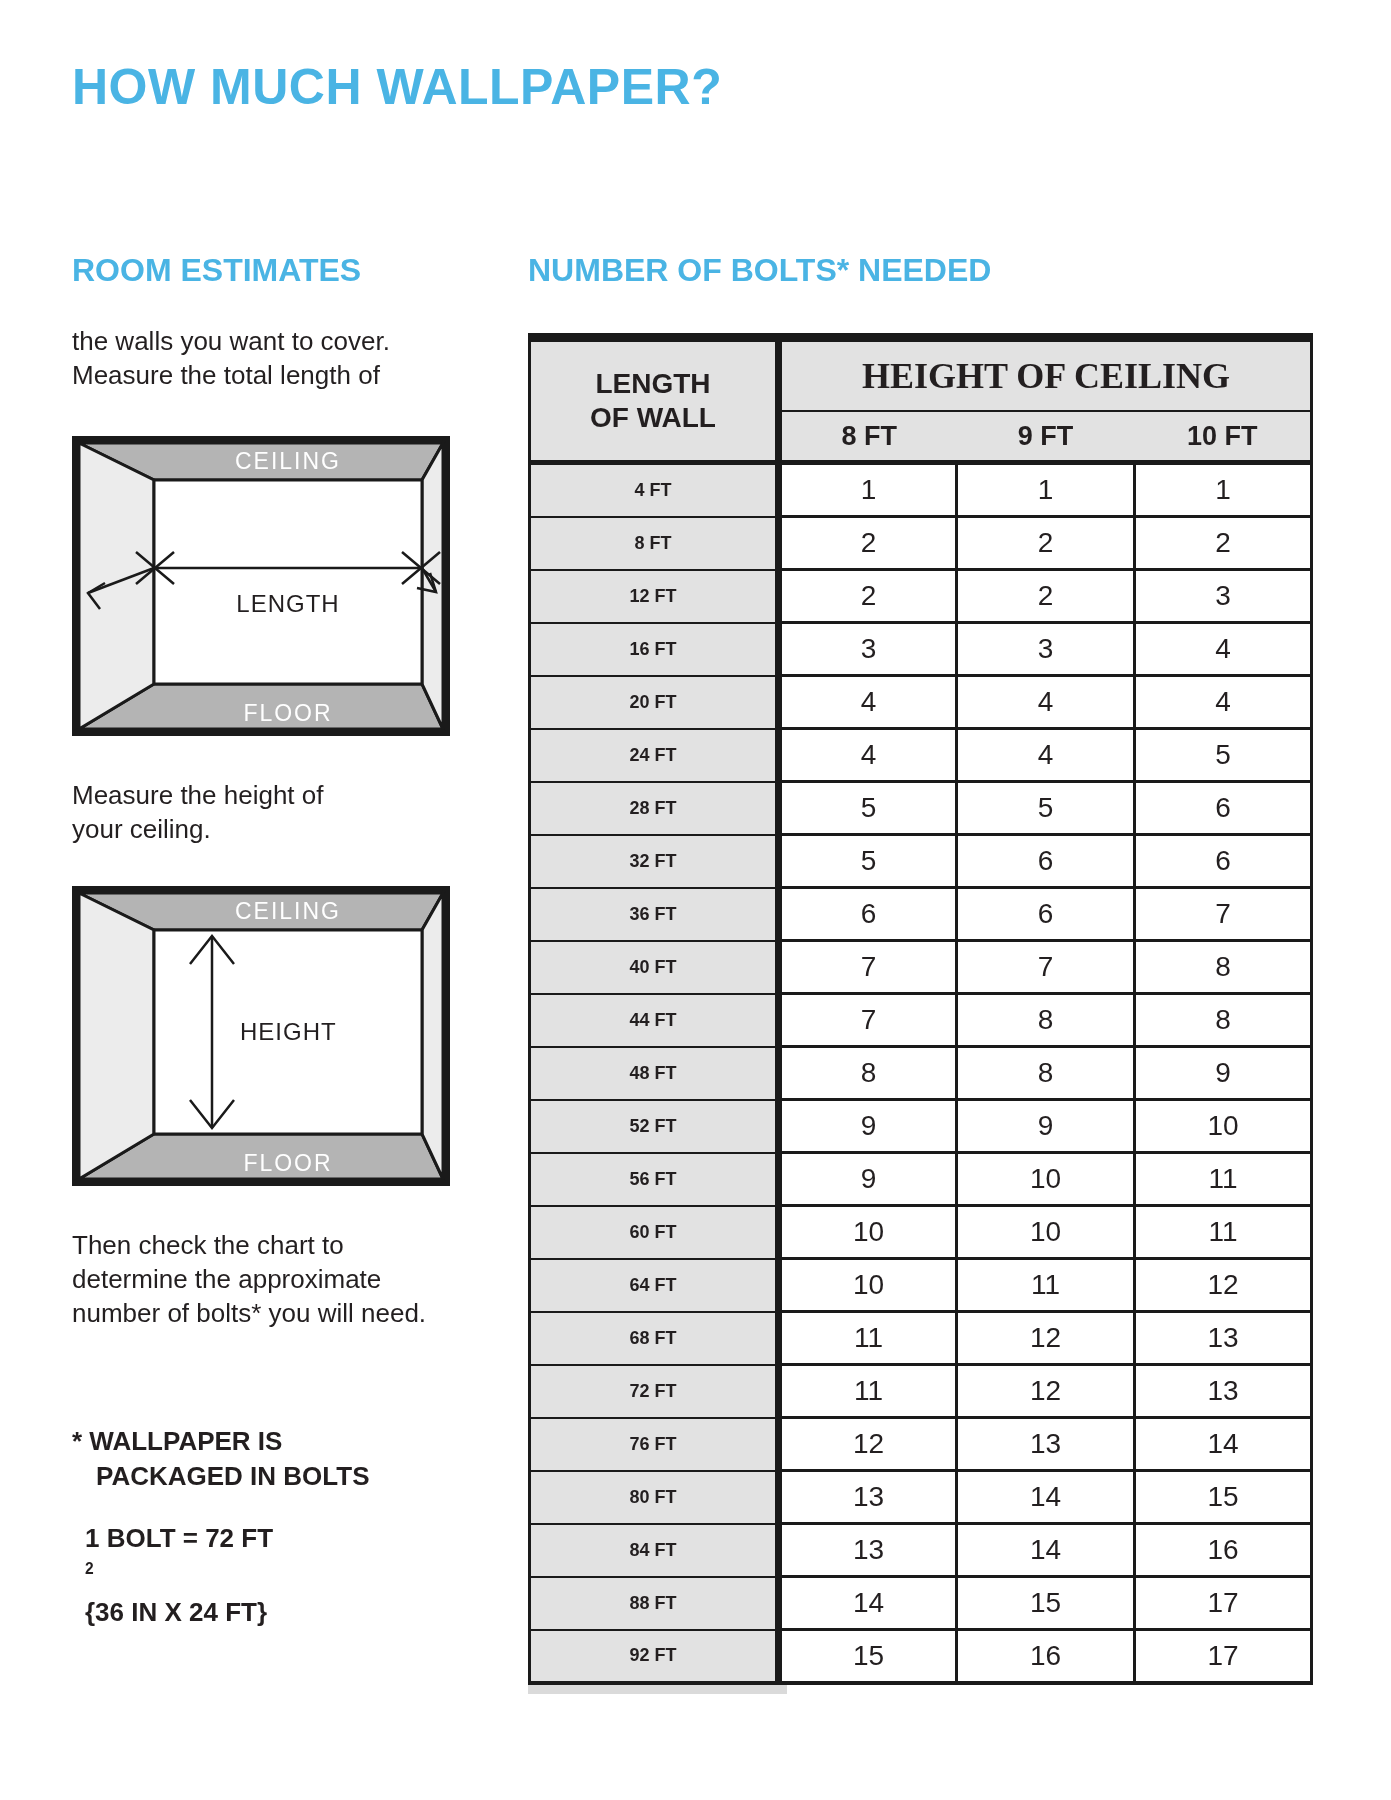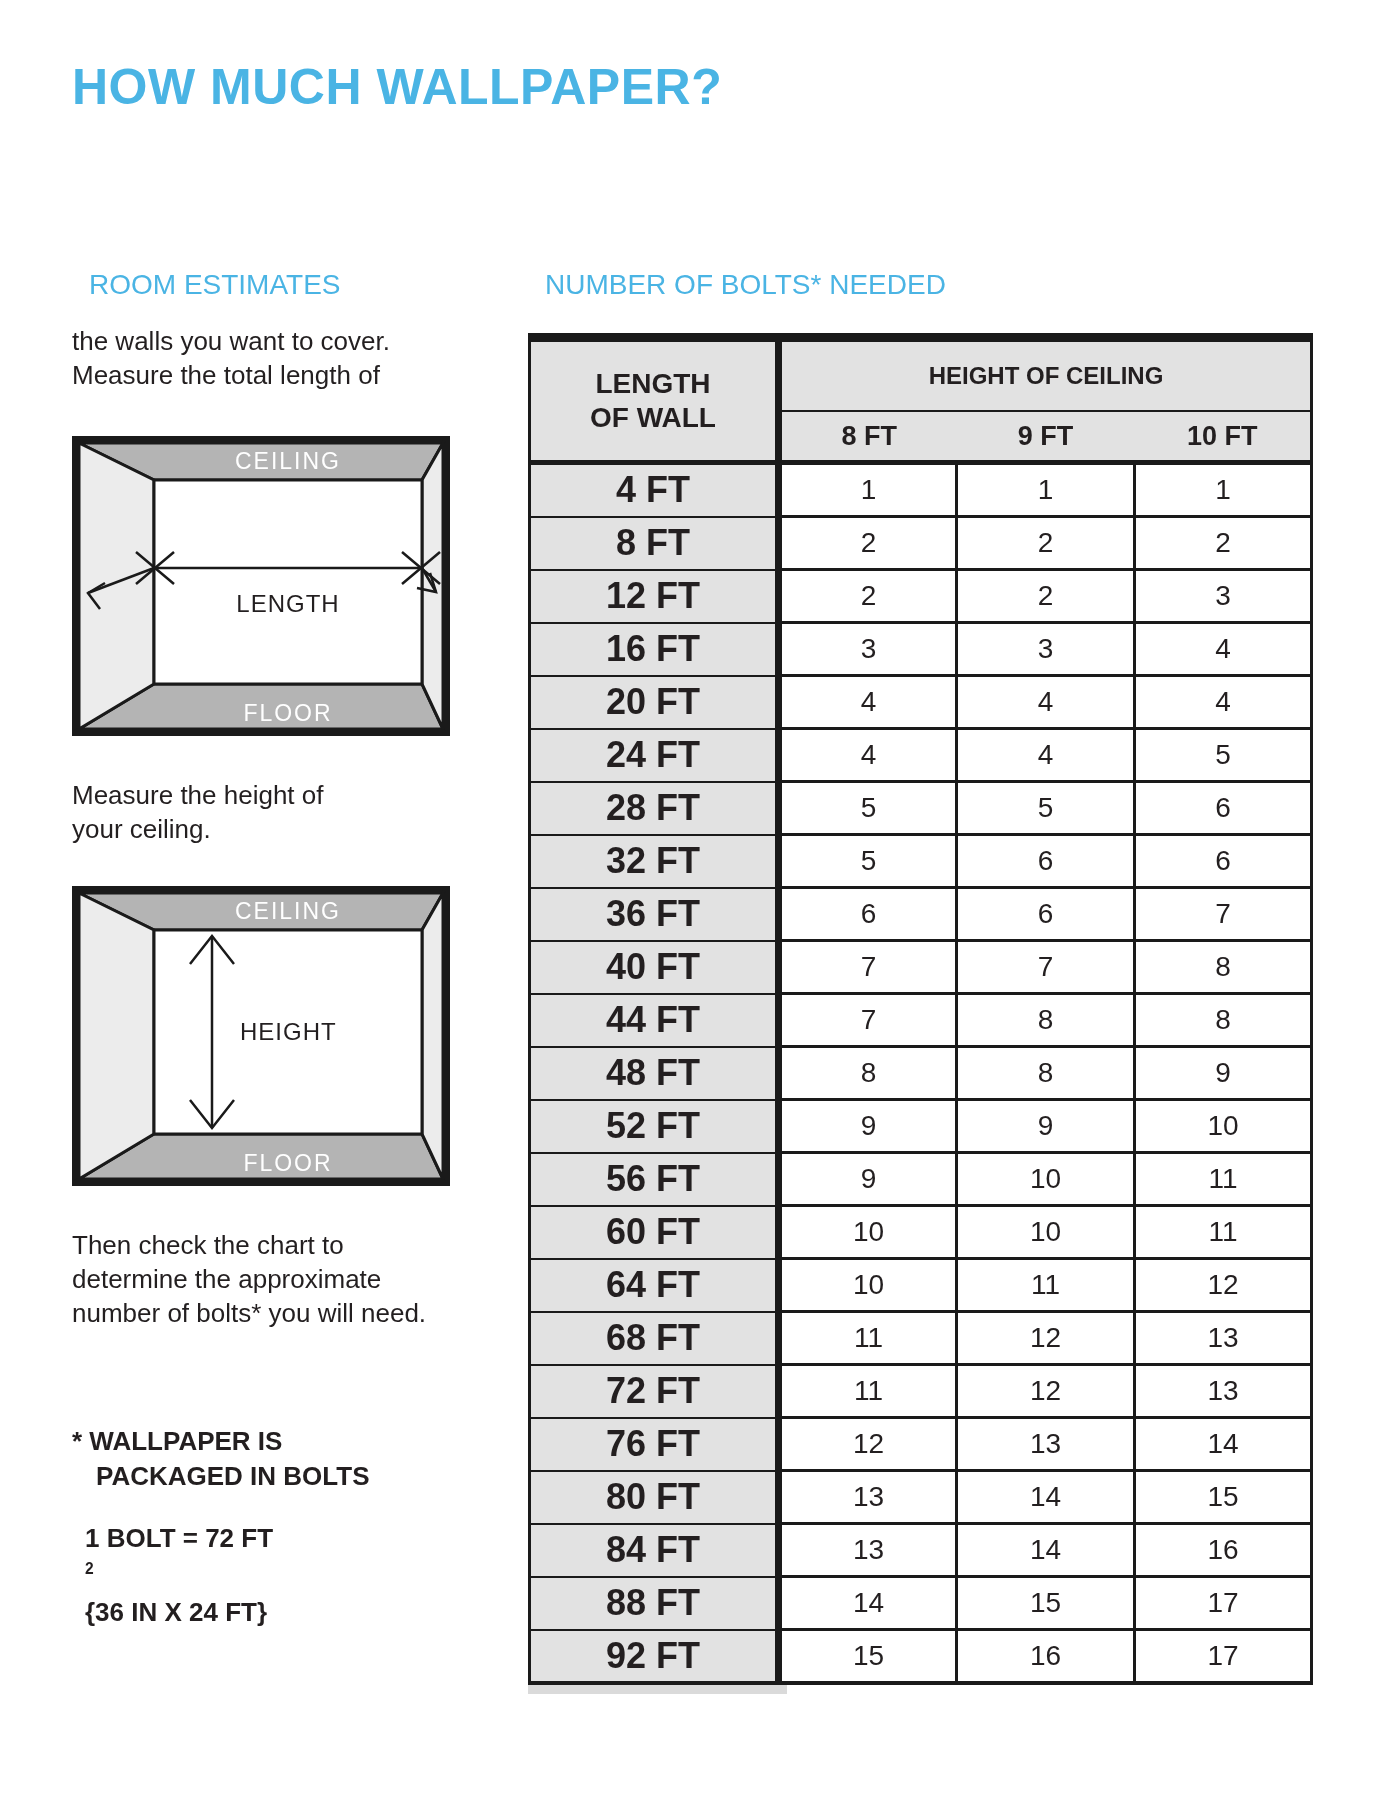--- a/index.html
+++ b/index.html
@@ -14,21 +14,21 @@
   .page{
     position:relative;width:1391px;height:1728px;background:#fff;
     font-family:"Liberation Sans","DejaVu Sans",sans-serif;color:var(--ink);
     overflow:hidden;
   }
   .title{
     position:absolute;left:72px;top:58px;margin:0;
     font-size:50px;font-weight:700;color:var(--blue);letter-spacing:0.5px;
   }
   .sec-heading{
-    position:absolute;margin:17px;font-size:28px;font-weight:400;color:var(--blue);
+    position:absolute;margin:0;font-size:32px;font-weight:700;color:var(--blue);
   }
   #room-heading{left:72px;top:252px;}
   #table-heading{left:528px;top:252px;width:782px;text-align:left;}
   .body-text{
     position:absolute;left:72px;margin:0;font-size:26px;line-height:34px;color:var(--ink);
   }
   .body-text span{display:block;}
   #para1{top:324px;}
   #para2{top:778px;}
   #para3{top:1228px;}
@@ -68,32 +68,32 @@
   table.bolts th,table.bolts td{padding:0;text-align:center;vertical-align:middle;}
   th.rowhead{
     background:var(--cellgray);
     border-right:7px solid var(--line);
     border-bottom:5px solid var(--line);
     font-size:28px;font-weight:700;line-height:34px;
   }
   th.ceil{
     background:var(--cellgray);
     border-bottom:2px solid var(--line);
-    font-size:24px;font-weight:700;height:68px;
+    font-size:36px;font-weight:700;height:68px;font-family:Liberation Serif, serif;
   }
   tr.subrow th{
     background:var(--cellgray);
     border-bottom:5px solid var(--line);
     font-size:27px;font-weight:700;height:48px;
   }
   tbody th{
     background:var(--cellgray);
     border-right:7px solid var(--line);
     border-bottom:2px solid var(--line);
-    font-size:36px;font-weight:700;height:50px;
+    font-size:18px;font-weight:700;height:50px;
   }
   tbody td{
     border:3px solid var(--line);
     background:#fff;
     font-size:28px;font-weight:400;height:50px;
   }
 </style>
 </head>
 <body>
 

